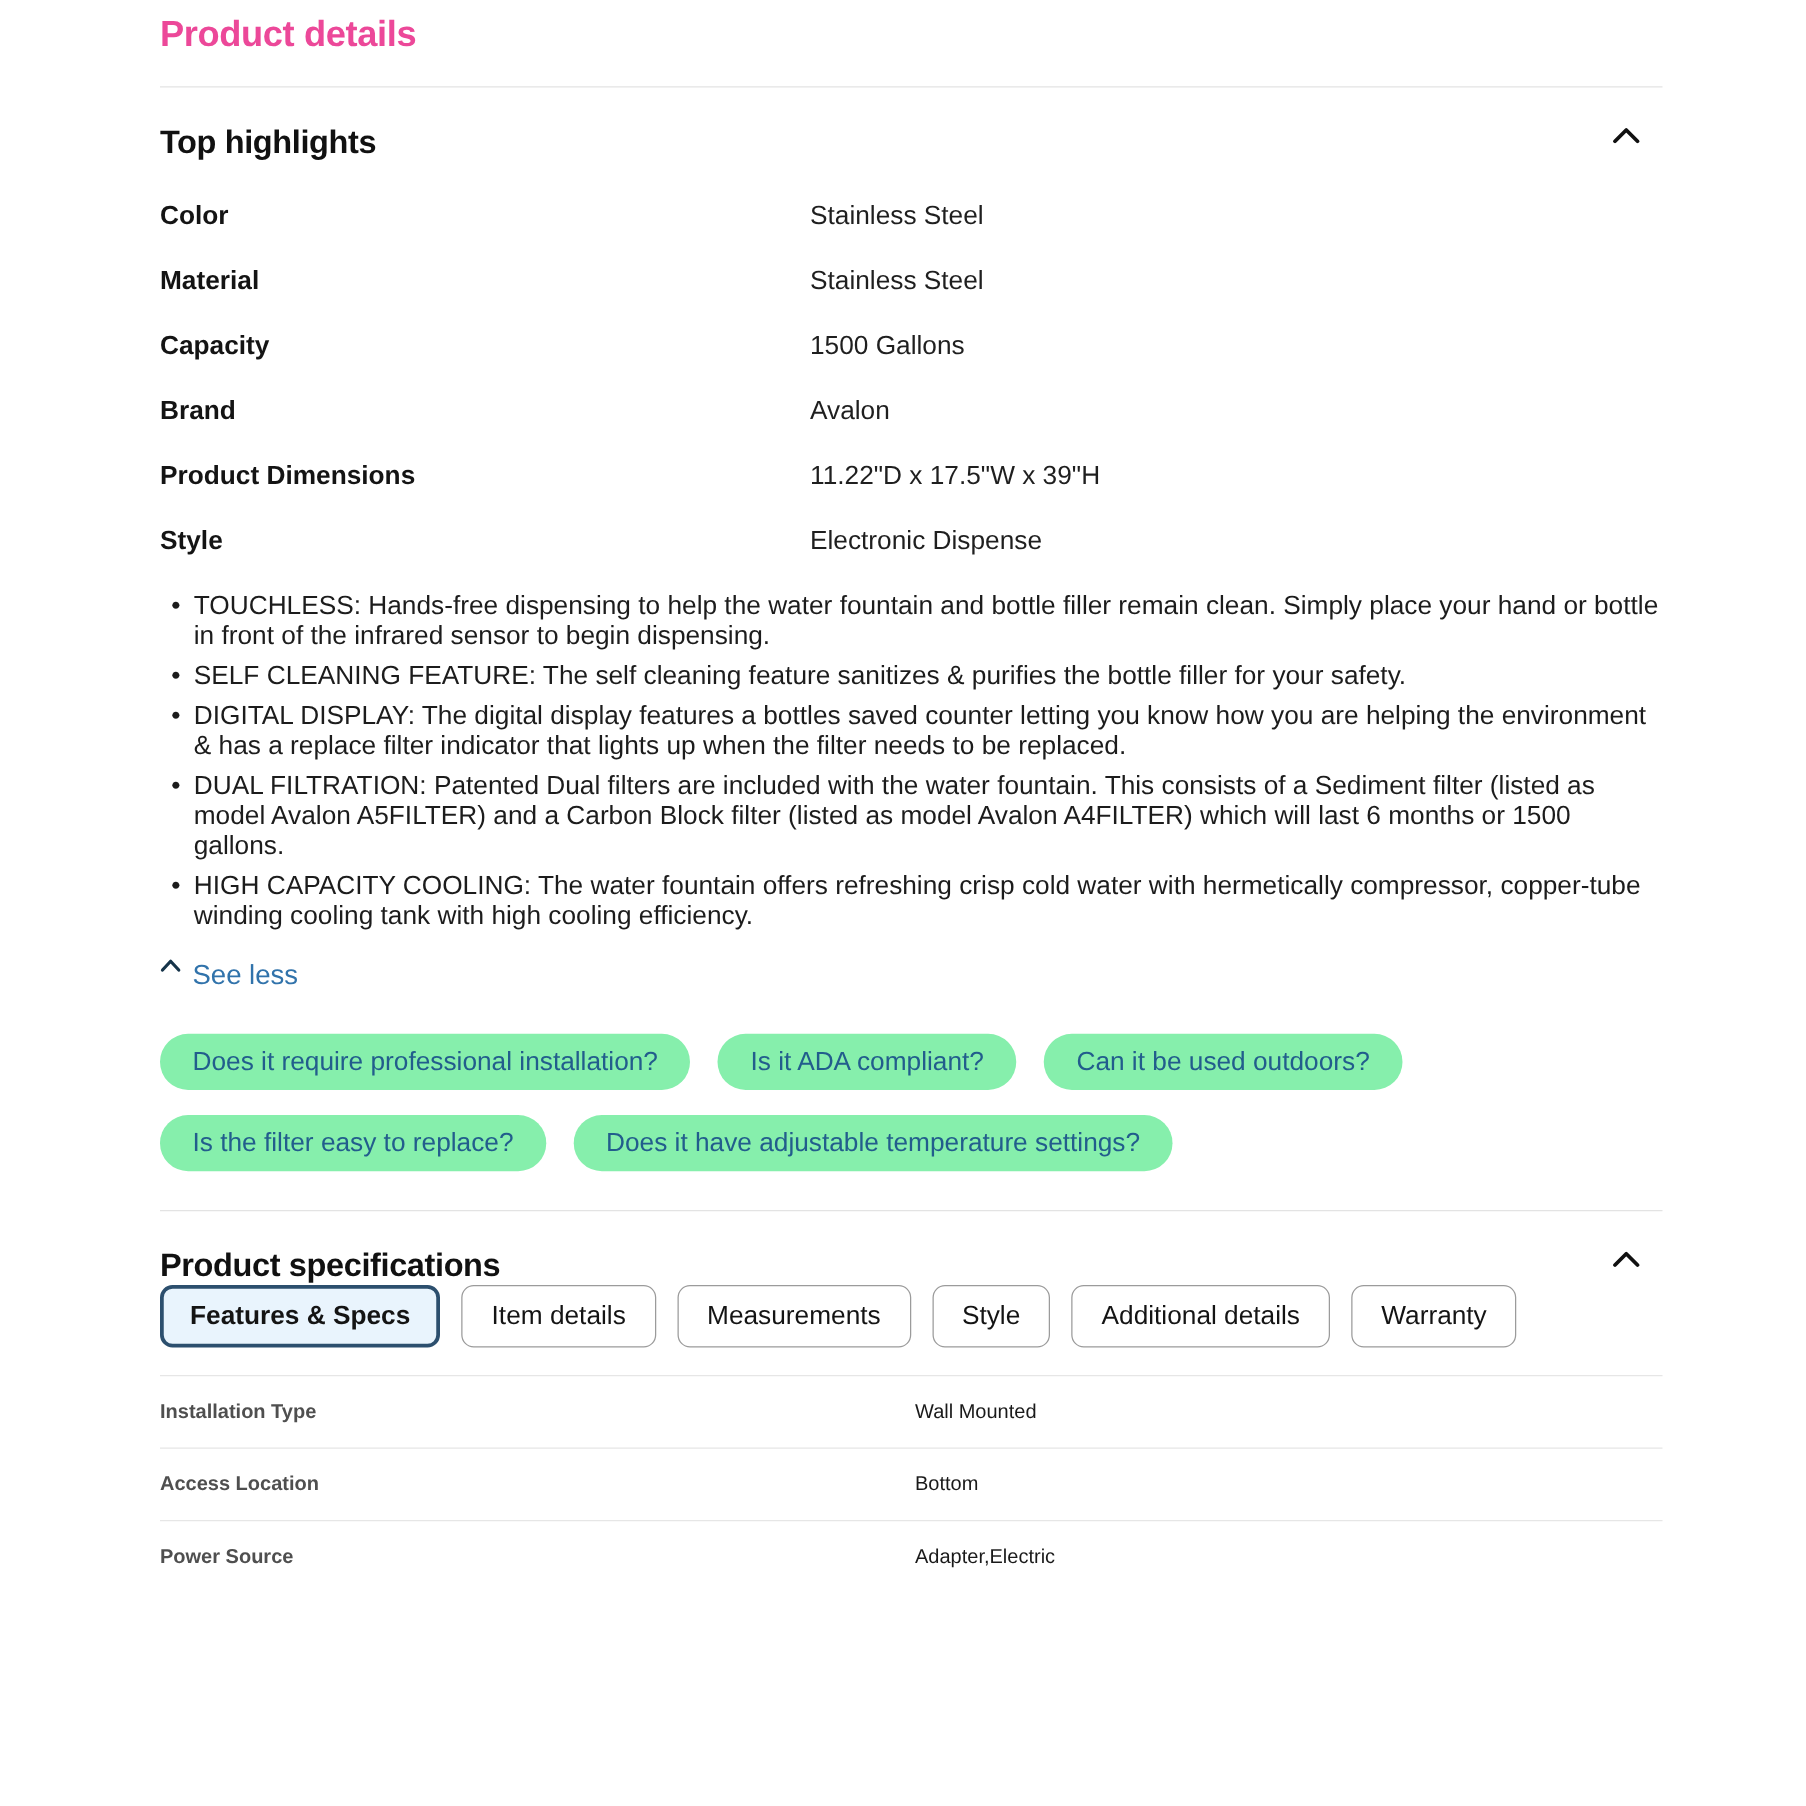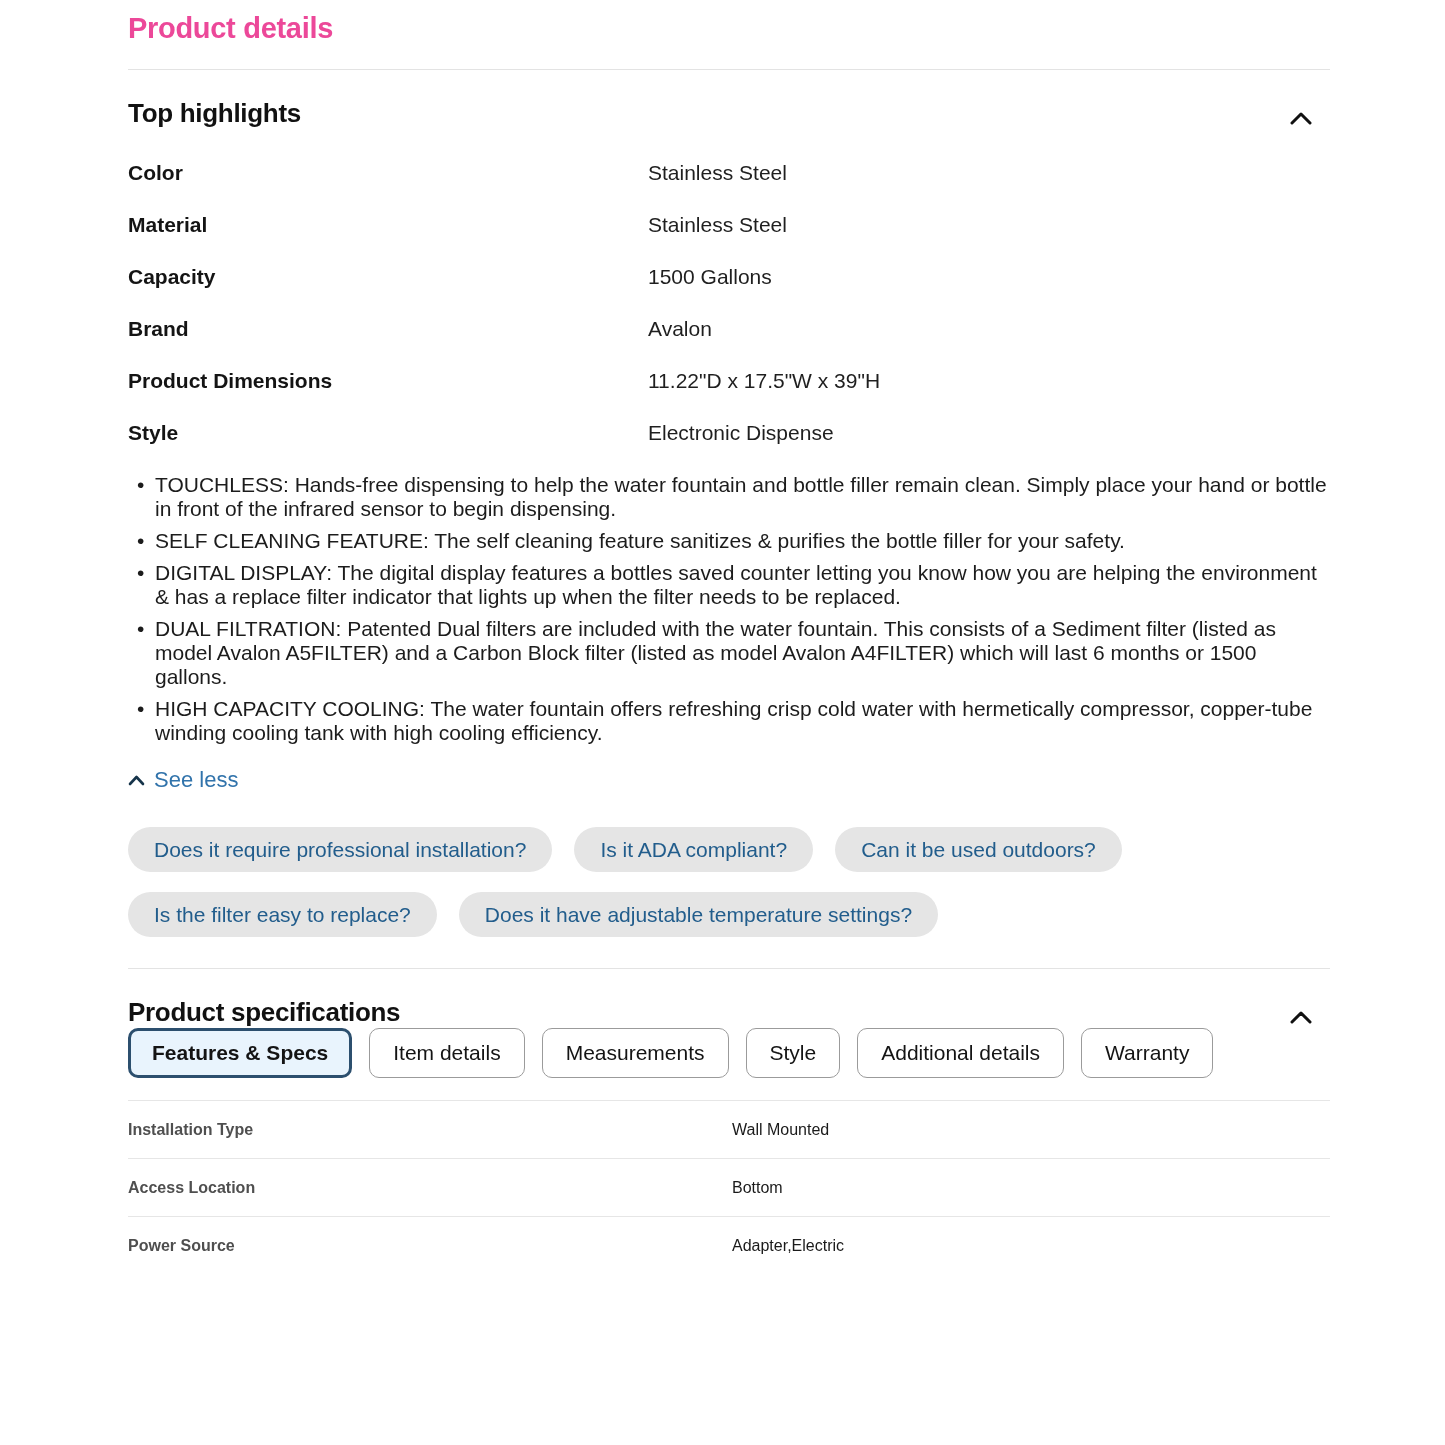--- a/index.html
+++ b/index.html
@@ -13,21 +13,21 @@
   }
   .page { padding: 12px 115px 0 128px; }
 
   .page-title {
     font-size: 29px; font-weight: 700; letter-spacing: -0.3px;
     margin: 0 0 24px 0; color: #ec4899;
   }
   .divider { border: none; border-top: 1px solid #e3e3e3; margin: 0; }
 
   .section-header {
-    display: flex; justify-content: space-between; align-items: flex-end;
+    display: flex; justify-content: space-between; align-items: flex-start;
     margin-top: 28px;
   }
   .section-title {
     font-size: 26px; font-weight: 700; letter-spacing: -0.3px;
     margin: 0; color: #111;
   }
   .collapse-btn {
     background: none; border: none; padding: 4px; cursor: pointer;
     display: flex; align-items: center; margin-right: 14px;
   }
@@ -41,29 +41,29 @@
   
   .bullet-list { list-style: none; margin: 27px 0 0 0; padding: 0; font-size: 21px; line-height: 24px; }
   .bullet-list li { position: relative; padding-left: 27px; margin-bottom: 8px; color: #1c1c1c; }
   .bullet-list li::before {
     content: "\2022"; position: absolute; left: 9px; top: 0;
     font-size: 21px; color: #1c1c1c;
   }
 
   
   .see-less {
-    display: inline-flex; align-items: center; gap: 9px;
+    display: inline-flex; align-items: flex-start; gap: 9px;
     margin-top: 14px; background: none; border: none; padding: 0;
     font-family: inherit; font-size: 22px; color: #3173ab; cursor: pointer;
   }
 
   
   .pills { display: flex; flex-wrap: wrap; gap: 20px 22px; margin-top: 34px; margin-bottom: 31px; }
   .pill {
-    background: #e5e5e5; color: #225d8c;
+    background: #86efac; color: #225d8c;
     border: none; border-radius: 26px; cursor: pointer;
     padding: 11px 26px; font-family: inherit;
     font-size: 21px; font-weight: 500; line-height: 23px;
   }
 
   
   .tabs { display: flex; flex-wrap: wrap; gap: 17px; margin-bottom: 22px; }
   .tab {
     background: #ffffff; color: #141414; cursor: pointer;
     border: 1px solid #9b9b9b; border-radius: 10px;

